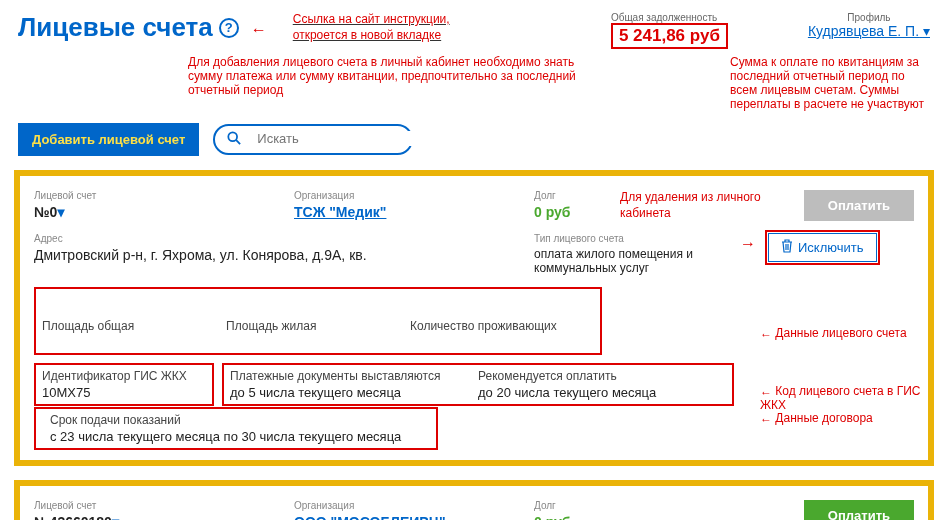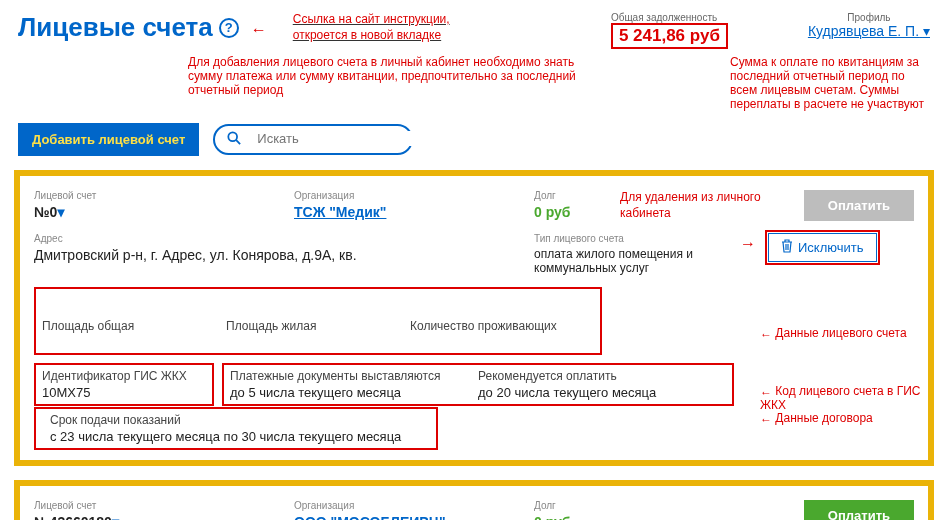--- a/index.html
+++ b/index.html
@@ -107,21 +107,21 @@
       <div class="annot">Для удаления из личного кабинета</div>
     </div>
     <div class="right-side">
       <button class="btn-pay disabled">Оплатить</button>
     </div>
   </div>
 
   <div class="card-row">
     <div class="field" style="flex:0 0 500px">
       <div class="field-label">Адрес</div>
-      <div class="field-value">Дмитровский р-н, г. Адрес, ул. Конярова, д.9А, кв.</div>
+      <div class="field-value">Дмитровский р-н, г. Яхрома, ул. Конярова, д.9А, кв.</div>
     </div>
     <div class="field" style="flex:0 0 200px">
       <div class="field-label">Тип лицевого счета</div>
       <div class="field-value" style="font-size:12px">оплата жилого помещения и коммунальных услуг</div>
     </div>
     <div class="right-side" style="display:flex;justify-content:flex-end;align-items:flex-start;gap:6px">
       <span class="arrow-left" style="color:#d00;font-weight:bold">→</span>
       <button class="btn-exclude">
         <span class="trash-icon">
           <svg width="12" height="14" viewBox="0 0 12 14">

